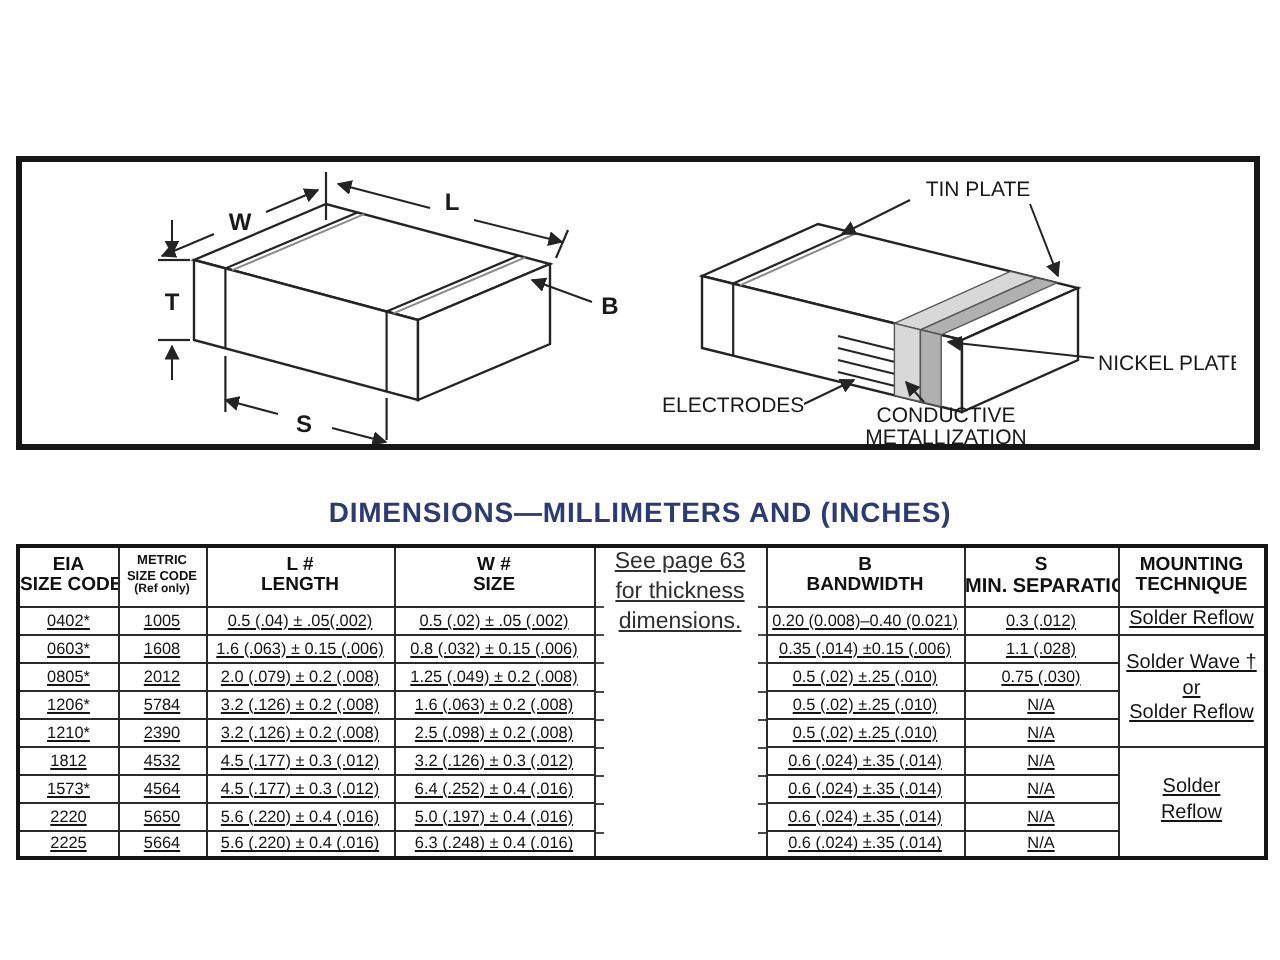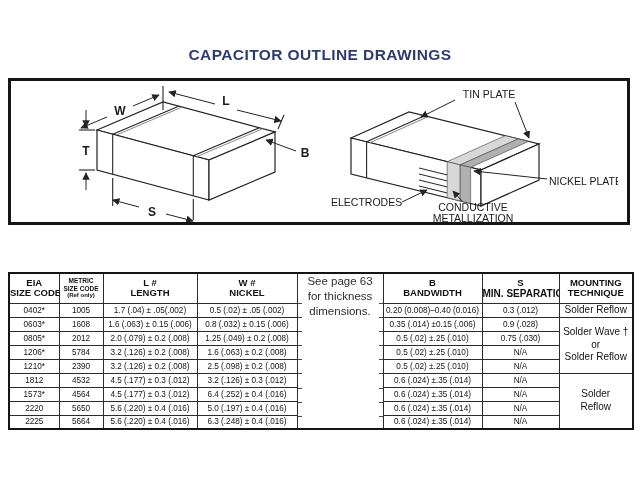--- a/index.html
+++ b/index.html
@@ -23,34 +23,33 @@
   #dims-table{position:absolute;left:8px;top:272px;width:624px;border-collapse:collapse;
               table-layout:fixed;border:2px solid #151515;}
   #dims-table th,#dims-table td{border:1px solid #2b2b2b;padding:0;text-align:center;
               white-space:nowrap;overflow:hidden;}
   #dims-table tr.hdr{height:30px;}
   #dims-table tr.data{height:14px;padding-left:48px;}
   th{font-weight:bold;font-size:9.5px;line-height:1.1;color:#111;margin-top:21px;}
   th .sm{font-size:6.5px;line-height:1.15;}
   th .xs{font-size:6px;font-weight:bold;line-height:1.1;}
   th .sep{font-size:10px;}
-  td{font-size:8.2px;color:#141414;}
+  td{font-size:8.2px;color:#141414;text-decoration:underline;}
   td.note{position:relative;vertical-align:top;text-align:left;padding:44px 2px 0 9px;
           font-size:11.5px;line-height:1.32;color:#2f2f2f;white-space:normal;}
   td.mnt{font-size:10px;line-height:1.25;}
   .tick{position:absolute;top:29px;bottom:0;width:4px;
         background:repeating-linear-gradient(to bottom,#4a4a4a 0 1px,transparent 1px 14.1px);}
   .tick.l{left:0;} .tick.r{right:0;}
 </style>
 </head>
 <body>
 
 <div id="canvas">
 
-  <div id="main-title" class="heading">CAPACITOR OUTLINE DRAWINGS</div>
 
   <div id="drawing-box">
 
     <svg style="left:8px;" width="300" height="140" viewBox="0 0 300 140">
       <defs>
         <marker id="a1" viewBox="0 0 10 10" refX="9" refY="5" markerWidth="7.5" markerHeight="7.5" orient="auto-start-reverse">
             <path d="M0,0 L10,5 L0,10 z" fill="#242424"></path>
           </marker>
       </defs>
       <g>
@@ -125,20 +124,21 @@
         <line class="leader" x1="224" y1="97" x2="151" y2="89" marker-end="url(#a2)"></line>
         <text class="partlbl" x="8" y="124" text-anchor="start">ELECTRODES</text>
         <line class="leader" x1="79" y1="120" x2="104" y2="108" marker-end="url(#a2)"></line>
         <text class="partlbl" x="150" y="129" text-anchor="middle">CONDUCTIVE</text>
         <text class="partlbl" x="150" y="140" text-anchor="middle">METALLIZATION</text>
         <line class="leader" x1="139" y1="119" x2="130" y2="109" marker-end="url(#a2)"></line>
       </g>
     </svg>
   </div>
 
+  <div id="dims-title" class="heading">DIMENSIONS—MILLIMETERS AND (INCHES)</div>
 
   <table id="dims-table">
     <colgroup>
       <col style="width:50px">
         <col style="width:44px">
         <col style="width:94px">
         <col style="width:100px">
       <col style="width:86px">
         <col style="width:99px">
         <col style="width:77px">
@@ -154,21 +154,21 @@
         <div class="sm">METRIC</div>
         <div class="sm">SIZE CODE</div>
         <div class="xs">(Ref only)</div>
       </th>
       <th>
         <div>L #</div>
         <div>LENGTH</div>
       </th>
       <th>
         <div>W #</div>
-        <div>NICKEL</div>
+        <div>SIZE</div>
       </th>
       <td class="note" rowspan="10">
         <div class="tick l"></div>
         <div class="tick r"></div>
         <div>See page 63</div>
         <div>for thickness</div>
         <div>dimensions.</div>
       </td>
       <th>
         <div>B</div>
@@ -179,33 +179,33 @@
         <div class="sep">MIN. SEPARATION</div>
       </th>
       <th>
         <div>MOUNTING</div>
         <div>TECHNIQUE</div>
       </th>
     </tr>
     <tr class="data">
       <td>0402*</td>
       <td>1005</td>
-      <td>1.7 (.04) ± .05(.002)</td>
+      <td>0.5 (.04) ± .05(.002)</td>
       <td>0.5 (.02) ± .05 (.002)</td>
-      <td>0.20 (0.008)–0.40 (0.016)</td>
+      <td>0.20 (0.008)–0.40 (0.021)</td>
       <td>0.3 (.012)</td>
       <td class="mnt">Solder Reflow</td>
     </tr>
     <tr class="data">
       <td>0603*</td>
       <td>1608</td>
       <td>1.6 (.063) ± 0.15 (.006)</td>
       <td>0.8 (.032) ± 0.15 (.006)</td>
       <td>0.35 (.014) ±0.15 (.006)</td>
-      <td>0.9 (.028)</td>
+      <td>1.1 (.028)</td>
       <td class="mnt" rowspan="4">
         <div>Solder Wave †</div>
         <div>or</div>
         <div>Solder Reflow</div>
       </td>
     </tr>
     <tr class="data">
       <td>0805*</td>
       <td>2012</td>
       <td>2.0 (.079) ± 0.2 (.008)</td>

